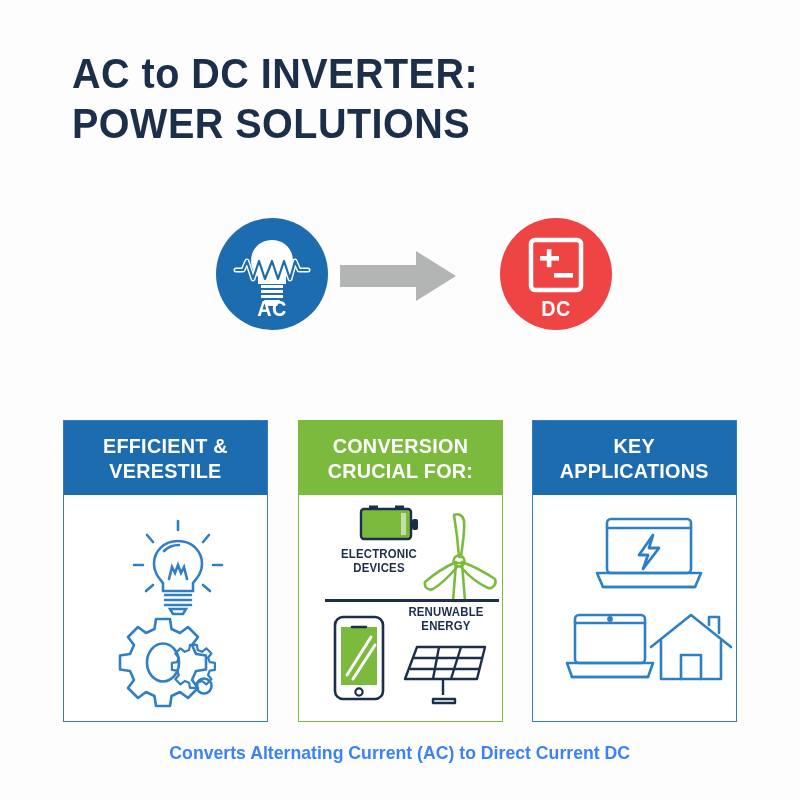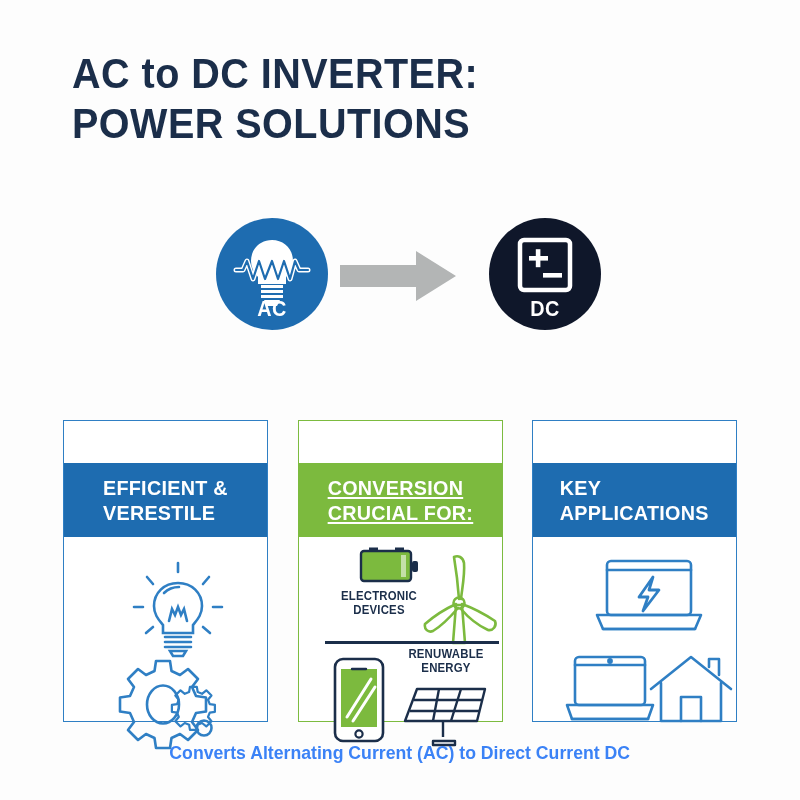--- a/index.html
+++ b/index.html
@@ -43,21 +43,21 @@
     height: 120px;
   }
   .circle {
     position: absolute;
     width: 112px;
     height: 112px;
     border-radius: 50%;
     top: 0;
   }
   .circle.ac { left: 216px; background: #1e6cb0; }
-  .circle.dc { left: 489px; background: #0f172a; }
+  .circle.dc { left: 500px; background: #ef4444; }
   .circle-svg {
     position: absolute;
     inset: 0;
   }
   .circle-label {
     position: absolute;
     left: 0;
     width: 112px;
     bottom: 8px;
     text-align: center;
@@ -94,31 +94,31 @@
     background: #ffffff;
   }
   .card.blue { border: 1.5px solid #2f7fc4; }
   .card.green { border: 1.5px solid #7cbb3f; }
 
   .card-header {
     height: 74px;
     display: flex;
     align-items: center;
     justify-content: center;
+    text-align: center;
     color: #ffffff;
     font-weight: bold;
     font-size: 21px;
     line-height: 25px;
     letter-spacing: 0.3px;
     box-sizing: border-box;
     padding: 0 17px;
-    margin-top: 42px;
   }
   .card.blue .card-header { background: #1e6cb0; }
-  .card.green .card-header { background: #7cba3e; text-decoration: underline; }
+  .card.green .card-header { background: #7cba3e; }
   .card-header span { display: block; transform: scaleX(0.94); }
 
   .card-body {
     flex: 1;
     position: relative;
     margin-left: 12px;
   }
   .card-body svg { position: absolute; }
 
   

